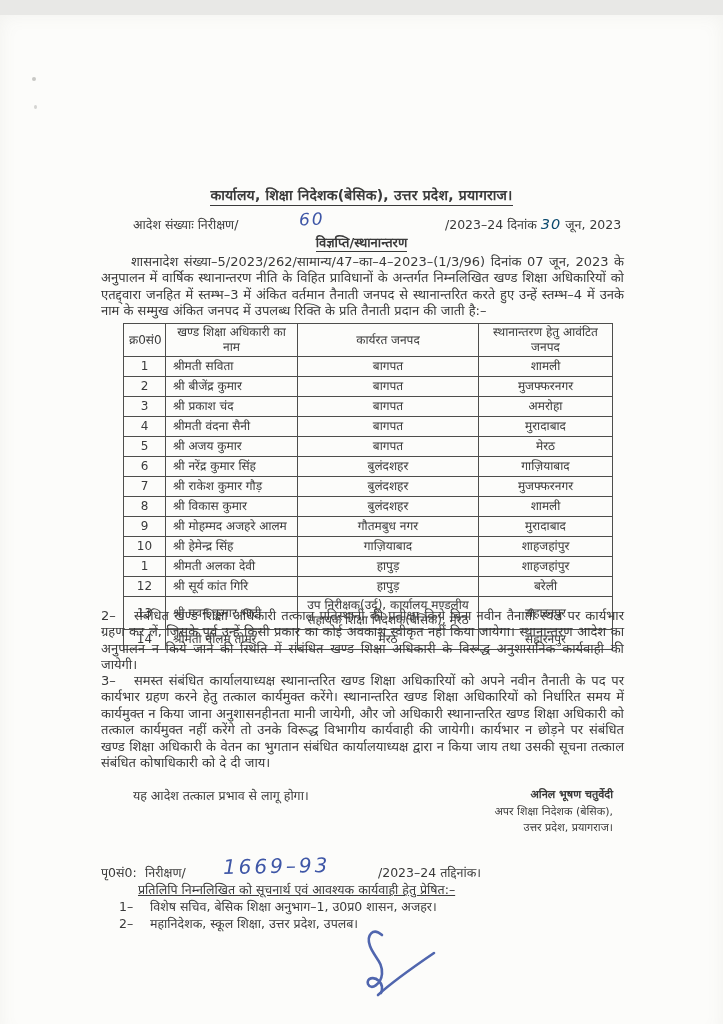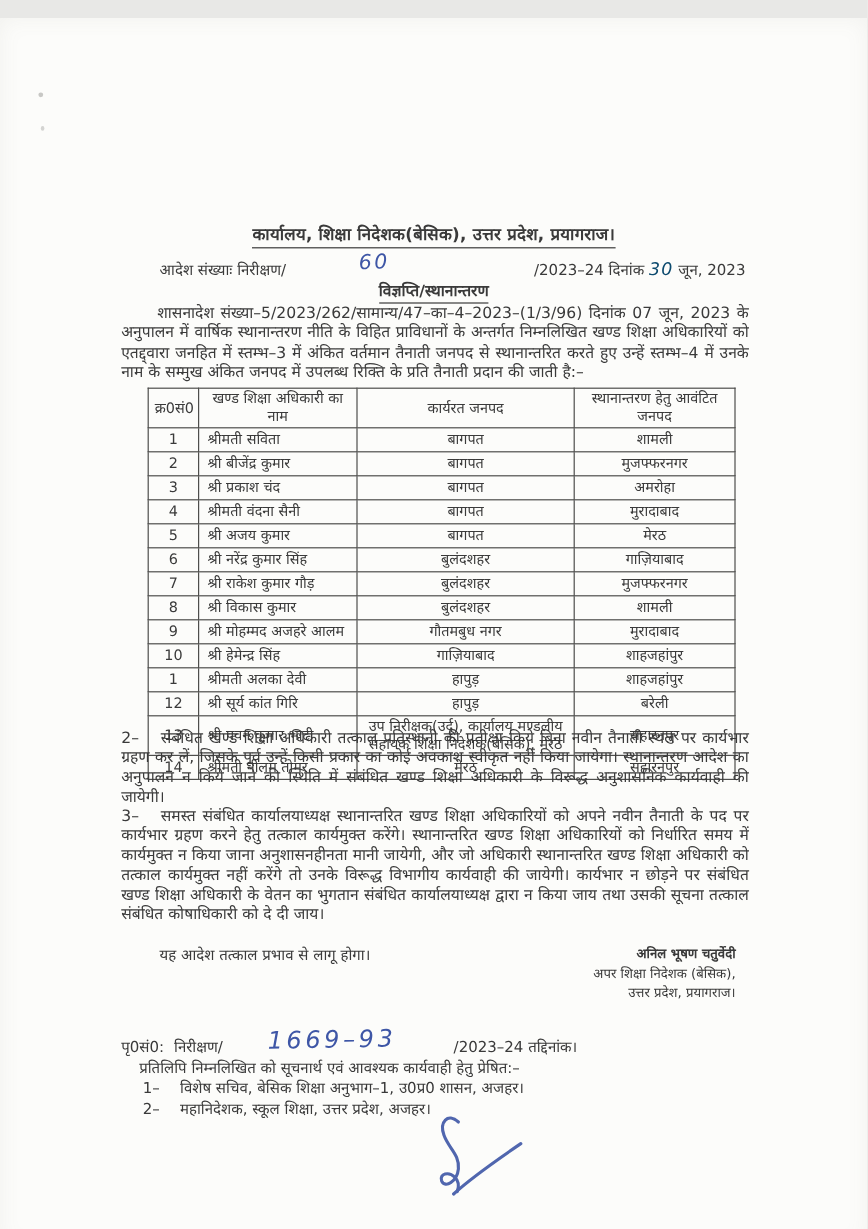--- a/index.html
+++ b/index.html
@@ -67,21 +67,21 @@
     font-size:11px;line-height:16.5px;
   }
   .sig-name{font-weight:bold;}
   .pr-line{top:847px;left:101px;width:523px;height:22px;font-size:12.5px;}
   .pr-line .part{position:absolute;white-space:nowrap;}
   .hw-big{
     color:#3e56a6;font-size:20px;letter-spacing:3px;
     font-style:italic;font-weight:500;transform:rotate(-1deg);
     white-space:nowrap;
   }
-  .copy-line{top:866px;left:116px;width:490px;font-size:12.5px;}
+  .copy-line{top:866px;left:138px;width:490px;font-size:12.5px;text-decoration:underline;}
   .recipients{top:883px;left:119px;width:505px;font-size:12.5px;line-height:17px;}
   .recipient{display:flex;}
   .rec-num{width:31px;flex:0 0 31px;}
   .sig-mark{top:910px;left:340px;width:110px;height:84px;}
   .sig-mark svg{width:100%;height:100%;}
 </style>
 </head>
 <body>
 
 <div class="page">
@@ -245,21 +245,21 @@
 
   <div class="abs recipients">
 
       <div class="recipient">
         <span class="rec-num">1–</span>
         <span>विशेष सचिव, बेसिक शिक्षा अनुभाग–1, उ0प्र0 शासन, अजहर।</span>
       </div>
 
       <div class="recipient">
         <span class="rec-num">2–</span>
-        <span>महानिदेशक, स्कूल शिक्षा, उत्तर प्रदेश, अजहर।</span>
+        <span>महानिदेशक, स्कूल शिक्षा, उत्तर प्रदेश, उपलब।</span>
       </div>
     </div>
 
   <div class="abs sig-mark">
     <svg viewBox="0 0 110 84">
       <g fill="none" stroke="#3e56a6" stroke-width="2.6" stroke-linecap="round" opacity="0.9">
         <path d="M42 10 C 33 2, 26 10, 30 21 C 34 32, 43 37, 42 49 C 41 59, 31 66, 28 59 C 26 53, 34 51, 39 56 C 42 59, 43 63, 41 68"></path>
         <path d="M38 70 C 52 57, 72 43, 94 28"></path>
       </g>
     </svg>

